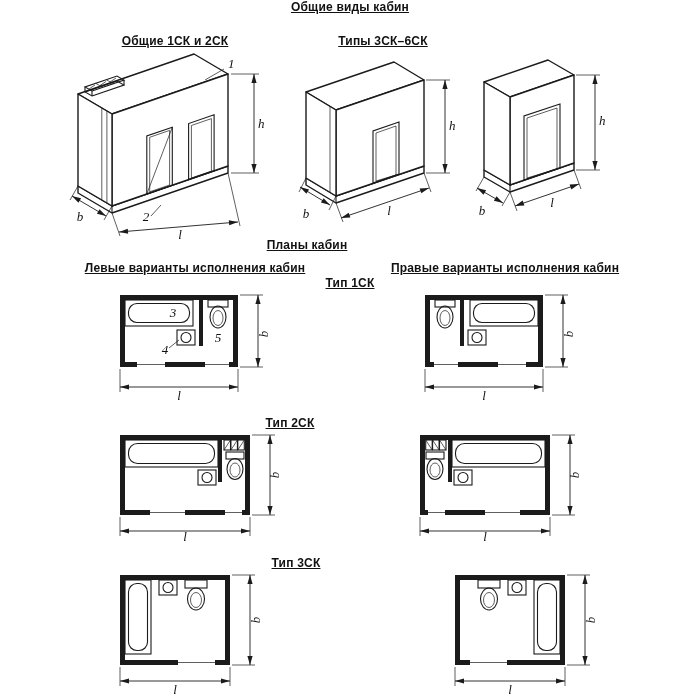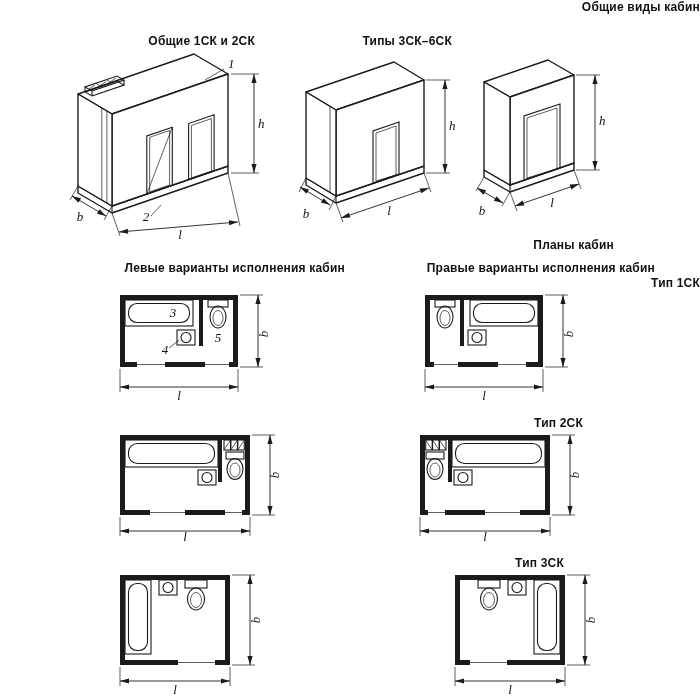--- a/index.html
+++ b/index.html
@@ -1,18 +1,18 @@
 <!DOCTYPE html>
 <html><head>
 <meta charset="utf-8">
 <style>
   html,body { margin:0; padding:0; background:#fff; }
   .canvas { position:relative; width:700px; height:700px; background:#ffffff;
             font-family:"Liberation Sans", sans-serif; color:#111; overflow:hidden; }
-  .cap { position:absolute; text-align:right; font-size:12px; font-weight:bold; letter-spacing:.2px; }
+  .cap { position:absolute; text-align:center; font-size:12px; font-weight:bold; letter-spacing:.2px;text-decoration:underline; }
   svg.fig { position:absolute; overflow:visible; }
   .face { fill:#ffffff; stroke:#1b1b1b; stroke-width:1.4; stroke-linejoin:round; }
   .ln   { fill:none; stroke:#1b1b1b; stroke-width:1.1; }
   .thin { fill:none; stroke:#1b1b1b; stroke-width:0.7; }
   .wall { fill:#1b1b1b; stroke:none; }
   .dim  { fill:none; stroke:#1b1b1b; stroke-width:0.9; }
   .dimtext { font:italic 13px "Liberation Serif", serif; fill:#111; }
   .callout { font:italic 13px "Liberation Serif", serif; fill:#111; }
 </style>
 </head>
@@ -26,21 +26,21 @@
         <path d="M0.5,4 L9.5,1.4 L9.5,6.6 Z" fill="#1b1b1b"></path>
       </marker>
       <marker id="arrE" markerUnits="userSpaceOnUse" markerWidth="11" markerHeight="8" refX="10" refY="4" orient="auto">
         <path d="M10,4 L1,1.4 L1,6.6 Z" fill="#1b1b1b"></path>
       </marker>
     </defs>
   </svg>
 
   <div class="cap" style="left:0;top:8;width:700px">Общие виды кабин</div>
   <div class="cap" style="left:95px;top:34px;width:160px">Общие 1СК и 2СК</div>
-  <div class="cap" style="left:292px;top:34px;width:160px">Типы 3СК–6СК</div>
+  <div class="cap" style="left:303px;top:34px;width:160px">Типы 3СК–6СК</div>
 
   <svg class="fig" style="left:60px;top:50px" width="210" height="190" viewBox="0 0 210 190">
     <g>
       <polygon class="face" points="18,136 52,156 168,116 168,123 52,163 18,143"></polygon>
       <line class="ln" x1="52" y1="156" x2="52" y2="163"></line>
     </g>
     <g>
       <polygon class="face" points="52,64 168,24 134,4 18,44"></polygon>
       <polygon class="face" points="52,156 168,116 168,24 52,64"></polygon>
       <polygon class="face" points="18,136 52,156 52,64 18,44"></polygon>
@@ -162,22 +162,22 @@
       <line class="thin" x1="104" y1="115" x2="111" y2="134"></line>
       <line class="dim" x1="45" y1="151" x2="109" y2="129" marker-start="url(#arrS)" marker-end="url(#arrE)"></line>
       <text class="dimtext" x="82" y="152" text-anchor="middle">l</text>
     </g>
   </svg>
 
   <div class="cap" style="left:0;top:238px;width:614px">Планы кабин</div>
   <div class="cap" style="left:355px;top:261px;width:300px">Правые варианты исполнения кабин</div>
   <div class="cap" style="left:45px;top:261px;width:300px">Левые варианты исполнения кабин</div>
   <div class="cap" style="left:0;top:276px;width:700px">Тип 1СК</div>
-  <div class="cap" style="left:11px;top:416px;width:572px">Тип 2СК</div>
-  <div class="cap" style="left:0;top:556px;width:564px">Тип 3СК</div>
+  <div class="cap" style="left:4px;top:416px;width:572px">Тип 2СК</div>
+  <div class="cap" style="left:14px;top:556px;width:564px">Тип 3СК</div>
 
   <svg class="fig" style="left:115px;top:288px" width="160" height="114" viewBox="0 0 160 114">
     <g>
       <rect class="wall" x="5" y="7" width="118" height="5"></rect>
       <rect class="wall" x="5" y="7" width="5" height="72"></rect>
       <rect class="wall" x="118" y="7" width="5" height="72"></rect>
       <rect class="wall" x="5" y="74" width="17" height="5"></rect>
       <rect class="wall" x="50" y="74" width="40" height="5"></rect>
       <rect class="wall" x="114" y="74" width="9" height="5"></rect>
       <rect class="wall" x="84" y="12" width="4" height="46"></rect>

